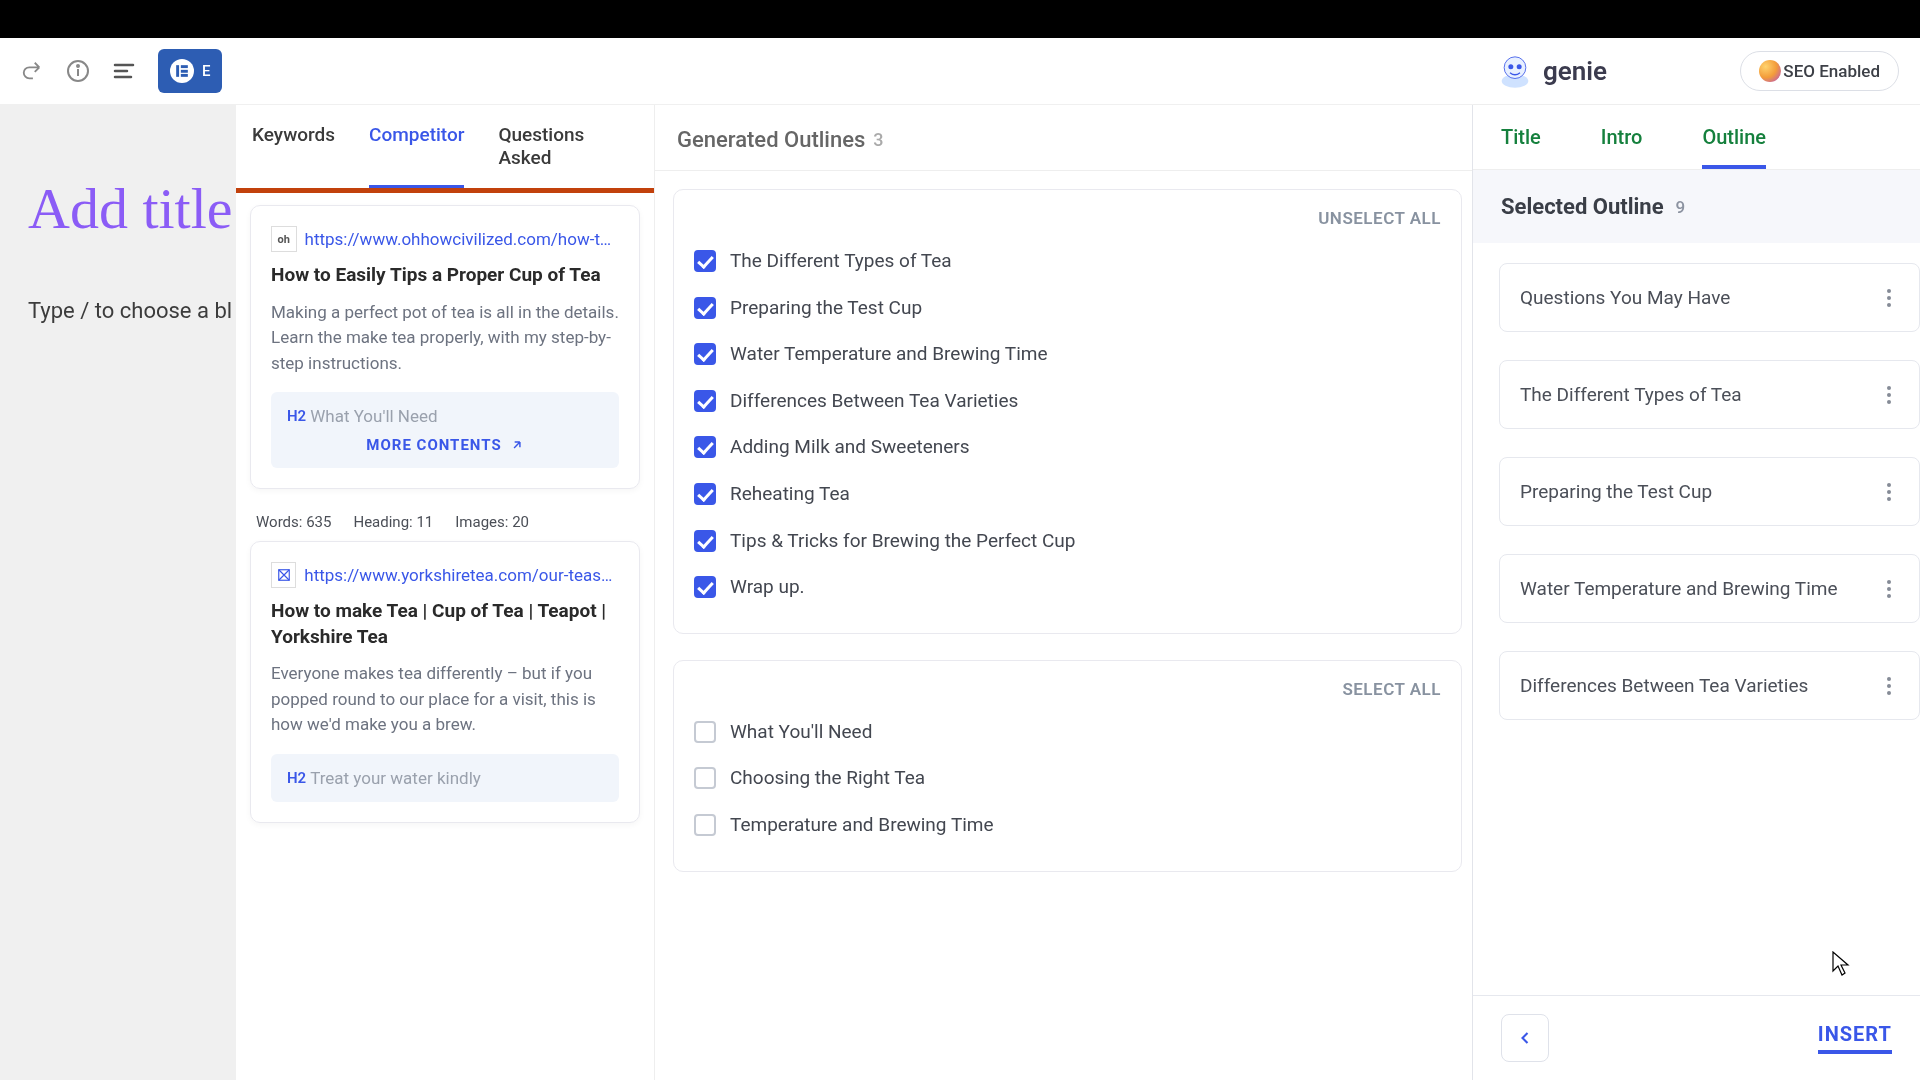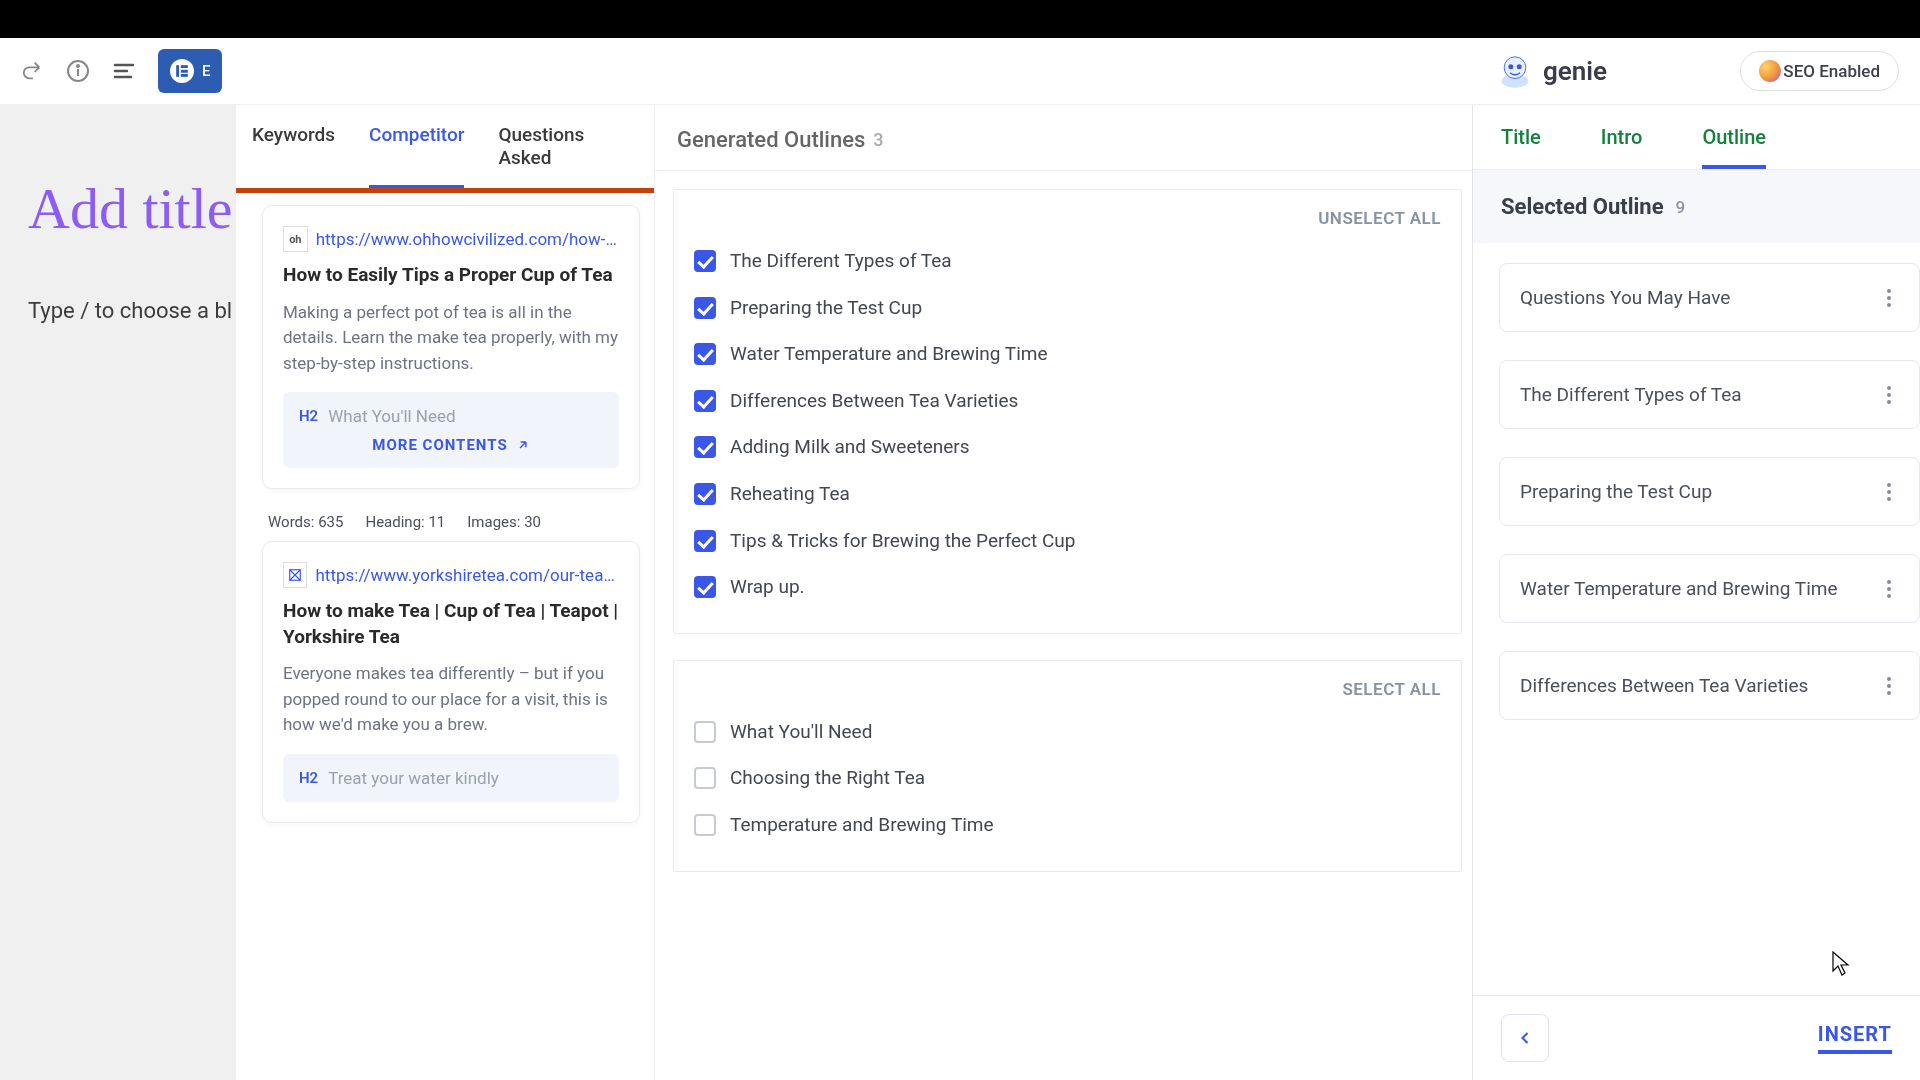--- a/index.html
+++ b/index.html
@@ -97,42 +97,42 @@
     border-bottom: 3px solid transparent;
     font-weight: 500;
   }
   .tab.active {
     color: #3a57e8;
     border-bottom-color: #3a57e8;
   }
   
   .competitor-scroll {
     overflow-y: auto;
-    padding: 12px 14px 40px 26px;
+    padding: 12px 14px 40px 14px;
     flex: 1;
   }
   .competitor-scroll::-webkit-scrollbar { width: 8px;}
   .competitor-scroll::-webkit-scrollbar-thumb { background:#ccd0d6; border-radius:4px;}
   
   .comp-card {
     border: 1px solid #e9e9ef;
     border-radius: 10px;
     padding: 20px;
     margin-bottom: 20px;
     box-shadow: 0 2px 6px rgba(0,0,0,0.04);
   }
   .comp-url-row { display:flex; align-items:center; gap:8px; margin-bottom:10px;}
   .comp-favicon { width:26px;height:26px;border:1px solid #ddd;display:flex;align-items:center;justify-content:center;font-size:11px;font-weight:bold;color:#555;}
   .comp-url { color:#3a57e8; font-size:17px; overflow:hidden; text-overflow:ellipsis; white-space:nowrap;}
   .comp-title { font-weight:700; font-size:19px; color:#2a2a2a; margin-bottom:12px; line-height:1.35;}
   .comp-desc { color:#6d7380; font-size:17px; line-height:1.5; margin-bottom:16px;}
   .comp-heading-box {
     background:#f1f5fb; border-radius:6px; padding:14px 16px; 
   }
-  .comp-heading-row { display:flex; gap:10px; align-items:center; }
+  .comp-heading-row { display:flex; gap:4px; align-items:center; }
   .hlabel { color:#3a57e8; font-size:15px; font-weight:600;}
   .htext { color:#9aa1ad; font-size:17px;}
   .more-contents {
     text-align:center; color:#3a57e8; font-size:15px; font-weight:700;
     letter-spacing:1px; margin-top:10px; cursor:pointer;
     display:flex;align-items:center;justify-content:center;gap:8px;
   }
   .comp-stats { display:flex; gap:22px; font-size:15px; color:#4b4f57; padding:4px 0 10px 6px;}
   
   
@@ -149,21 +149,21 @@
     border-bottom:1px solid #eee;
   }
   .col-mid-header .count { color:#aaa; font-size:18px;}
   .outlines-scroll {
     overflow-y:auto; padding: 18px 10px 30px 18px; flex:1;
   }
   .outlines-scroll::-webkit-scrollbar{width:9px;}
   .outlines-scroll::-webkit-scrollbar-thumb{background:#c8ccd4;border-radius:5px;}
   
   .outline-block {
-    border:1px solid #e9e9ef; border-radius:2px;
+    border:1px solid #e9e9ef; border-radius:10px;
     padding: 18px 20px 22px 20px; margin-bottom:26px;
   }
   .ob-top { text-align:right; color:#8892a0; font-size:17px; font-weight:600; letter-spacing:0.5px; cursor:pointer; margin-bottom:10px;}
   .ob-item { display:flex; align-items:flex-start; gap:14px; padding:10px 0;}
   .chk { width:22px;height:22px;border:2px solid #c5cad3;border-radius:4px;flex-shrink:0;cursor:pointer;margin-top:2px; position:relative;}
   .chk.checked { background:#3a57e8; border-color:#3a57e8;}
   .chk.checked::after {
     content:""; position:absolute; left:5px; top:1px;
     width:6px;height:12px; border:solid #fff; border-width:0 3px 3px 0;
     transform:rotate(42deg);
@@ -309,21 +309,21 @@
               <svg width="14" height="14" viewBox="0 0 24 24" fill="none" stroke="#3a57e8" stroke-width="2.5">
                   <path d="M7 17L17 7M17 7H8M17 7v9"></path>
                 </svg>
             </div>
           </div>
         </div>
 
         <div class="comp-stats">
           <span>Words: 635</span>
           <span>Heading: 11</span>
-          <span>Images: 30</span>
+          <span>Images: 20</span>
         </div>
 
         <div class="comp-card">
           <div class="comp-url-row">
             <div class="comp-favicon">
               <svg width="14" height="14" viewBox="0 0 24 24" fill="none" stroke="#3a57e8" stroke-width="2">
                   <rect x="3" y="3" width="18" height="18"></rect>
                   <path d="M3 3l18 18M21 3L3 21"></path>
                 </svg>
             </div>

